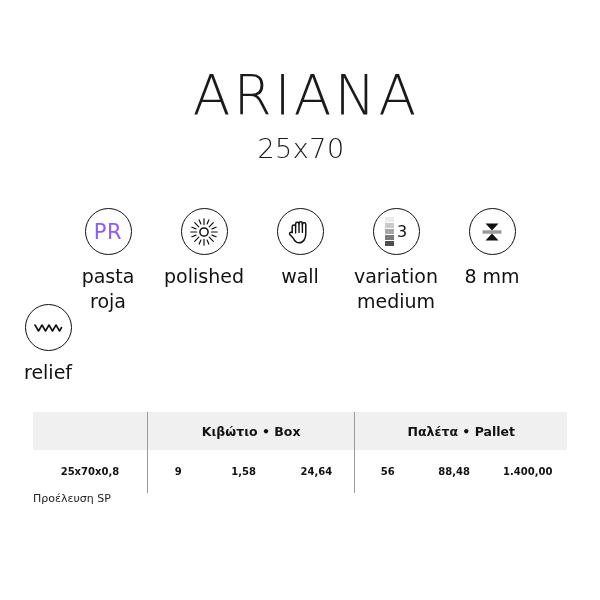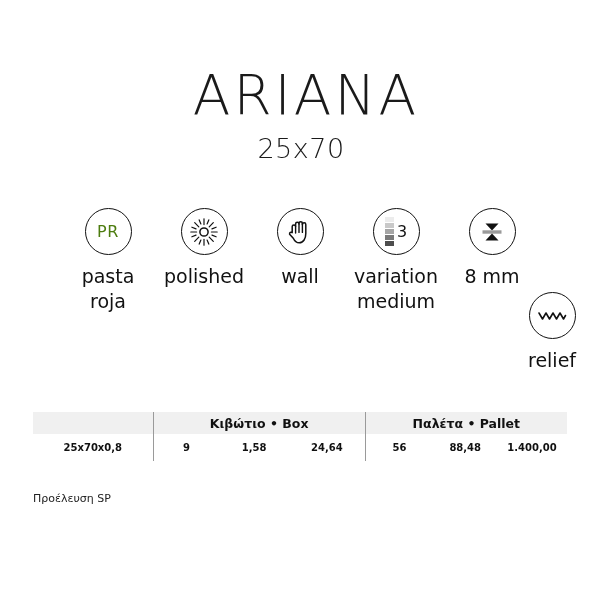--- a/index.html
+++ b/index.html
@@ -51,24 +51,24 @@
     left: 60px;
     top: 208px;
     width: 480px;
     display: flex;
     justify-content: space-between;
     align-items: flex-start;
   }
   .icon-row-2 {
     position: absolute;
     left: 0;
-    top: 292px;
+    top: 304px;
     width: 600px;
     display: flex;
-    justify-content: flex-end;
+    justify-content: flex-start;
   }
   .icon-item {
     width: 96px;
     display: flex;
     flex-direction: column;
     align-items: center;
   }
   .icon-circle {
     width: 47px;
     height: 47px;
@@ -77,24 +77,24 @@
     display: flex;
     align-items: center;
     justify-content: center;
     box-sizing: border-box;
     position: relative;
     background: #ffffff;
   }
   .icon-circle svg { display: block; }
   .icon-text-pr {
     font-family: "DejaVu Sans", sans-serif;
-    font-size: 16px;
+    font-size: 21px;
     font-weight: 400;
     letter-spacing: 0.5px;
-    color: #4d7c0f;
+    color: #8b5cf6;
   }
   .icon-label {
     margin-top: 9px;
     font-family: "DejaVu Sans", sans-serif;
     font-size: 19px;
     line-height: 1.32;
     text-align: center;
     color: #111111;
     white-space: pre-line;
   }
@@ -126,21 +126,21 @@
   .spec-table {
     position: absolute;
     left: 33px;
     top: 412px;
     width: 534px;
     border-collapse: collapse;
     font-family: "DejaVu Sans", sans-serif;
   }
   .spec-table th,
   .spec-table td {
-    padding: 0;
+    padding: 8px;
     margin: 0;
   }
   .row-group th {
     background: #f0f0f0;
     height: 22px;
     font-size: 12.5px;
     font-weight: bold;
     color: #111111;
     text-align: center;
     vertical-align: middle;

